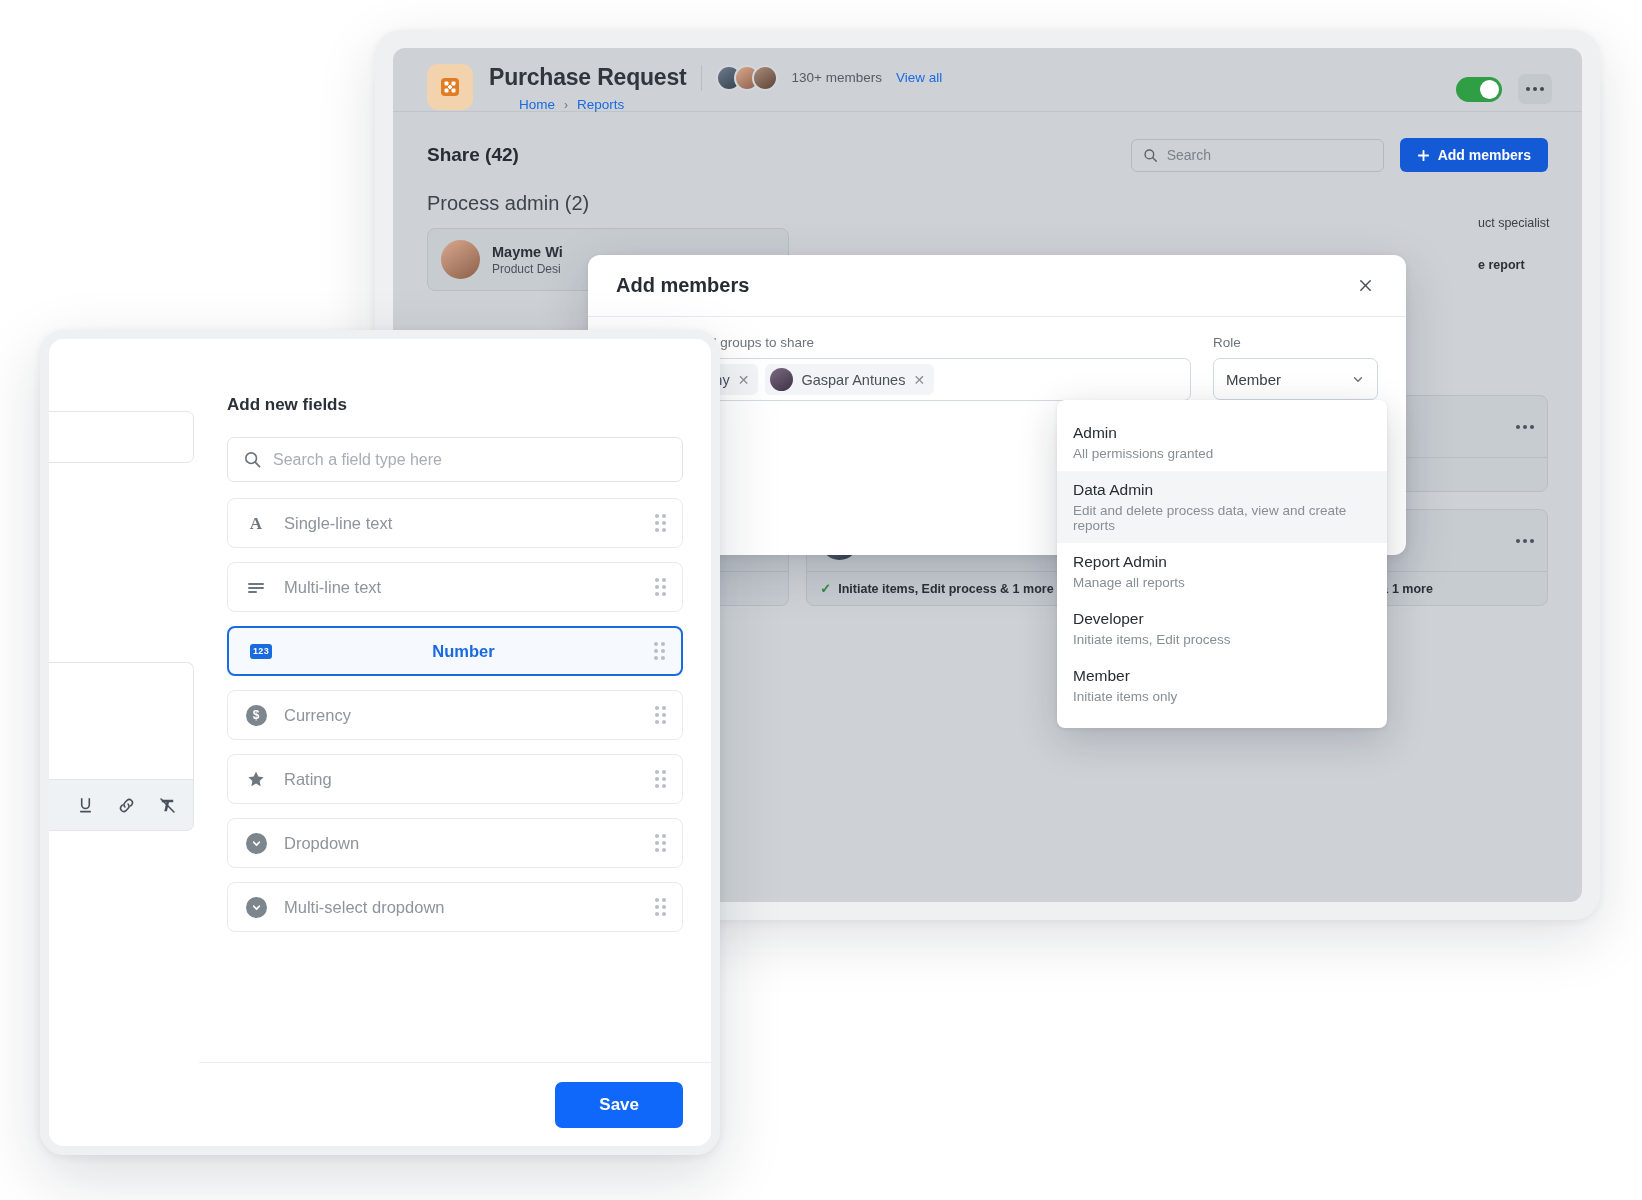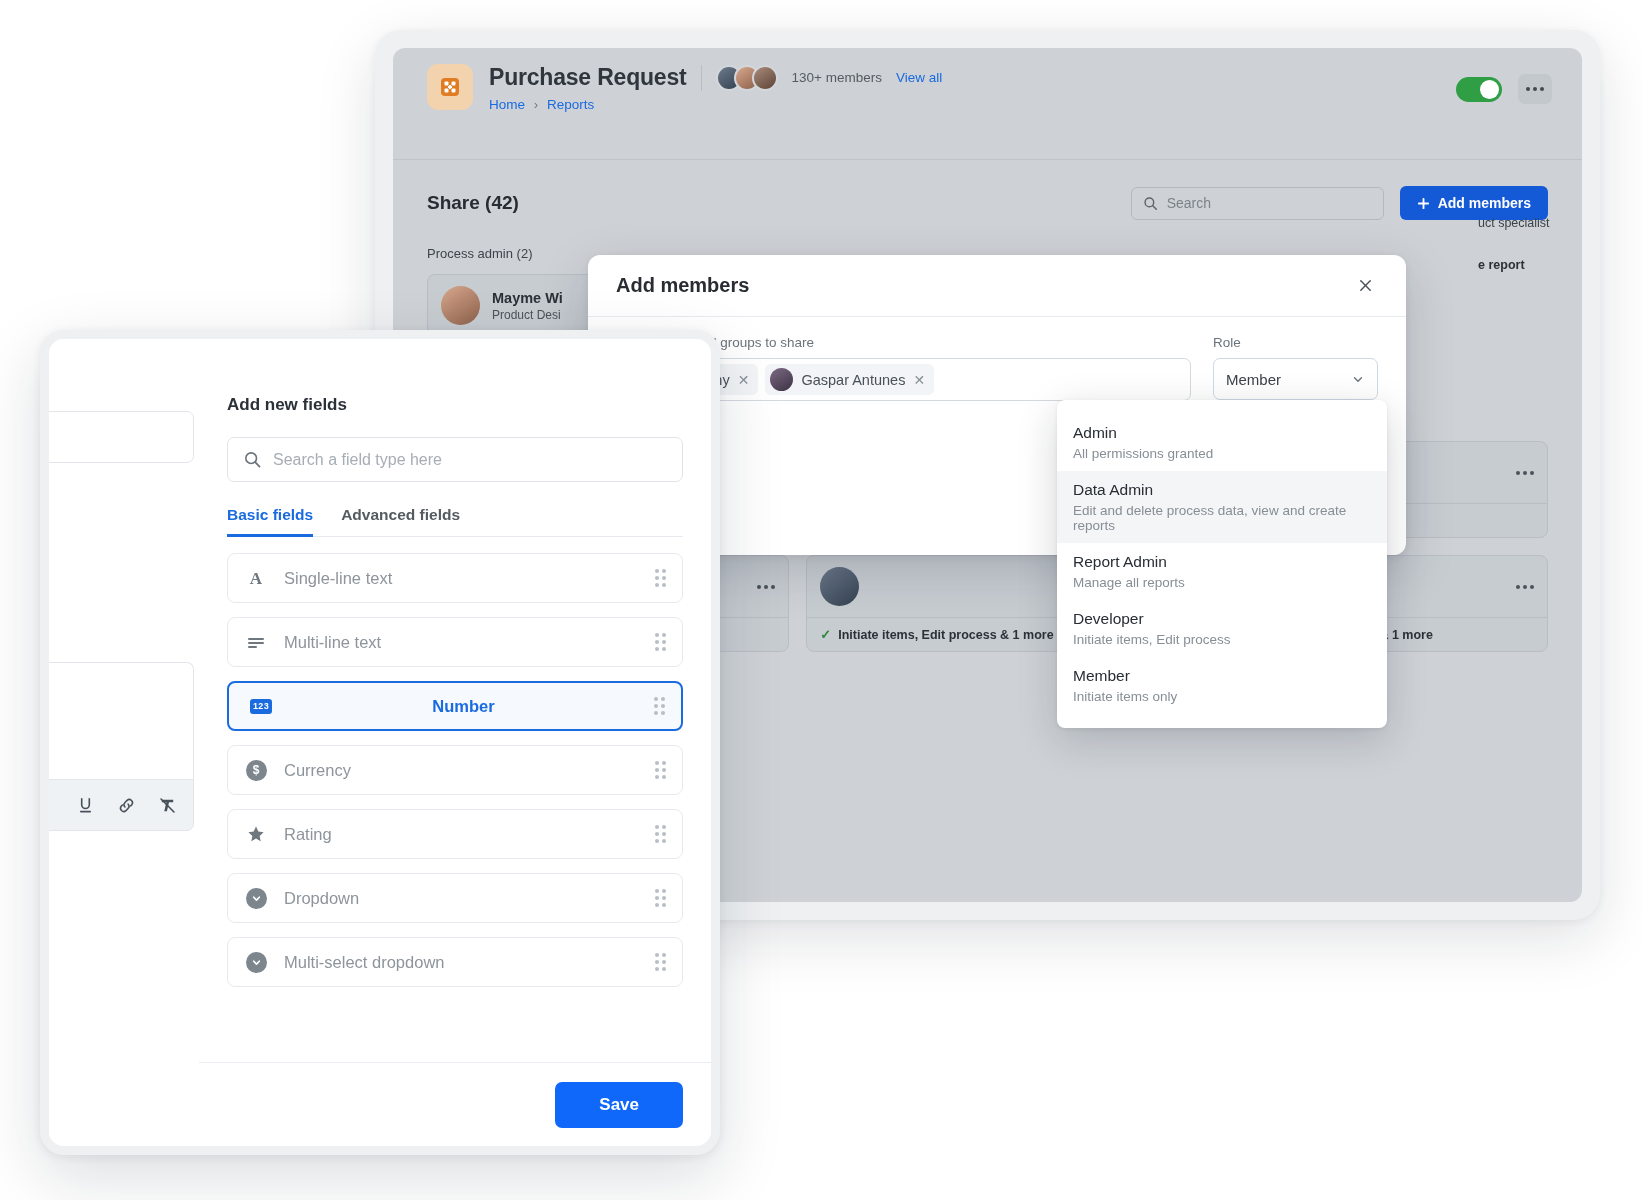--- a/index.html
+++ b/index.html
@@ -25,41 +25,41 @@
     position: relative;
     width: 100%; height: 100%;
     background: #ced2d6;
     border-radius: 12px;
     overflow: hidden;
   }
 
   
   .app-header {
     position: relative;
-    height: 112px;
+    height: 64px;
     padding: 16px 34px 0 34px;
     border-bottom: 1px solid #bfc4c9;
   }
   .hdr-row { display: flex; align-items: flex-start; gap: 16px; }
   .proc-icon {
     width: 46px; height: 46px; border-radius: 11px;
     background: #f2d3ae; display: flex; align-items: center; justify-content: center;
     flex: 0 0 auto;
   }
   .proc-icon svg { display: block; }
   .hdr-texts { flex: 1 1 auto; min-width: 0; }
   .title-line { display: flex; align-items: center; gap: 14px; }
   .proc-title { font-size: 23px; font-weight: 700; color: #30363d; letter-spacing: -.2px; }
   .vdiv { width: 1px; height: 26px; background: #b9bec3; }
   .avstack { display: flex; align-items: center; }
   .avstack .av { width: 26px; height: 26px; border-radius: 50%; border: 2px solid #d3d7db; margin-left: -8px; background-size: cover; }
   .avstack .av:first-child { margin-left: 0; }
   .members-txt { font-size: 13.5px; color: #545b62; }
   .viewall { font-size: 13.5px; color: #1a6ae0; cursor: pointer; }
-  .crumbs { display: flex; align-items: center; gap: 9px; margin-top: 6px; }
+  .crumbs { display: flex; align-items: center; gap: 9px; margin-top: 6px; margin-left: 30px; }
   .crumbs a { font-size: 13.5px; color: #1a6ae0; text-decoration: none; cursor: pointer; }
   .crumb-sep { color: #6f767d; font-size: 12px; }
 
   .hdr-right { position: absolute; right: 30px; top: 26px; display: flex; align-items: center; gap: 16px; }
   .toggle { width: 46px; height: 25px; border-radius: 13px; background: #2f9e44; position: relative; cursor: pointer; }
   .toggle::after { content: ""; position: absolute; right: 3px; top: 3px; width: 19px; height: 19px; border-radius: 50%; background: #fff; }
   .kebab-sq { width: 34px; height: 30px; border-radius: 7px; background: #c3c8cd; display: flex; align-items: center; justify-content: center; gap: 3px; cursor: pointer; }
   .kebab-sq i { width: 4px; height: 4px; border-radius: 50%; background: #41484f; display: block; }
 
   
@@ -70,21 +70,21 @@
   .searchbox {
     width: 253px; height: 33px; border: 1px solid #b4b9bf; border-radius: 6px;
     display: flex; align-items: center; gap: 9px; padding: 0 11px; background: transparent;
   }
   .searchbox span.ph { font-size: 14px; color: #7b8288; }
   .btn-blue {
     height: 34px; background: #1459d6; color: #fff; border: none; border-radius: 6px;
     padding: 0 17px; font-size: 14px; font-weight: 700; display: flex; align-items: center; gap: 8px;
     cursor: pointer; font-family: "Liberation Sans", sans-serif;
   }
-  .sec-label { margin-top: 26px; font-size: 13px; color: #3d444b; }
+  .sec-label { margin-top: 20px; font-size: 20px; color: #3d444b; }
 
   .grid3 { display: grid; grid-template-columns: repeat(3, 1fr); gap: 17px; margin-top: 13px; }
   .mcard { background: #c7ccd1; border: 1px solid #b9bec4; border-radius: 8px; overflow: hidden; }
   .mcard-top { display: flex; align-items: center; gap: 12px; padding: 11px 13px; }
   .mcard-av { width: 39px; height: 39px; border-radius: 50%; background-size: cover; flex: 0 0 auto; }
   .mcard-names { flex: 1 1 auto; min-width: 0; }
   .mcard-name { font-size: 14.5px; font-weight: 700; color: #2b3137; white-space: nowrap; overflow: hidden; }
   .mcard-role { font-size: 12px; color: #4b5259; margin-top: 2px; white-space: nowrap; overflow: hidden; }
   .mcard-kebab { display: flex; gap: 3px; cursor: pointer; flex: 0 0 auto; }
   .mcard-kebab i { width: 4px; height: 4px; border-radius: 50%; background: #4b5259; display: block; }
@@ -506,24 +506,20 @@
         <div class="fp-title">Add new fields</div>
 
         <div class="fp-search">
           <svg width="19" height="19" viewBox="0 0 20 20" aria-hidden="true">
             <circle cx="8.6" cy="8.6" r="5.6" fill="none" stroke="#6b737a" stroke-width="1.7"></circle>
             <line x1="12.8" y1="12.8" x2="17.4" y2="17.4" stroke="#6b737a" stroke-width="1.9" stroke-linecap="round"></line>
           </svg>
           <span class="ph">Search a field type here</span>
         </div>
 
-        <div class="fp-tabs">
-          <div class="fp-tab active">Basic fields</div>
-          <div class="fp-tab">Advanced fields</div>
-        </div>
 
         <div class="fp-list">
 
           <div class="fp-item">
             <span class="fp-ico">
               <svg width="20" height="20" viewBox="0 0 20 20" aria-hidden="true">
                 <text x="10" y="16" text-anchor="middle" font-family="Liberation Serif, serif" font-size="17" font-weight="700" fill="#6e767e">A</text>
               </svg>
             </span>
             <span class="fp-name">Single-line text</span>

